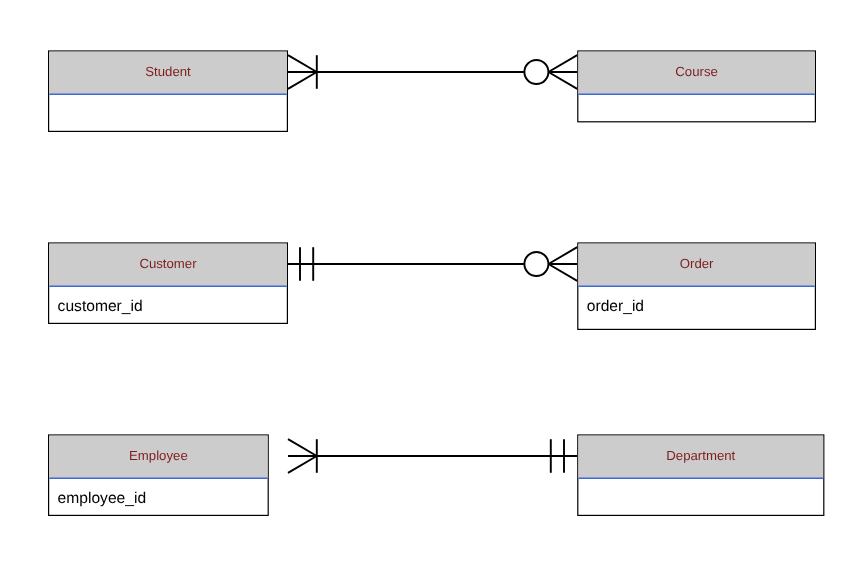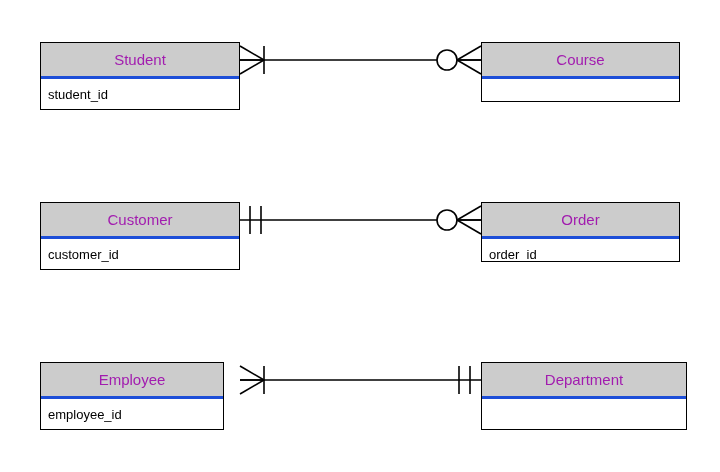--- a/index.html
+++ b/index.html
@@ -25,26 +25,26 @@
   .entity-box {
     position: absolute;
     box-sizing: border-box;
     border: 1px solid #000000;
     background: #ffffff;
   }
   .entity-header {
     box-sizing: border-box;
     height: 36px;
     background: #cccccc;
-    border-bottom: 3px solid #1d4ed8;
+    border-bottom: 1px solid #1d4ed8;
     display: flex;
     align-items: center;
     justify-content: center;
-    font-size: 15px;
-    color: #a21caf;
+    font-size: 11px;
+    color: #7f1d1d;
     line-height: 1;
   }
   .entity-attrs {
     box-sizing: border-box;
     height: 31px;
     display: flex;
     align-items: center;
     padding-left: 7px;
     font-size: 13px;
     color: #000000;
@@ -105,33 +105,32 @@
 
       <g>
         <line x1="459" y1="366" x2="459" y2="394" stroke="#000000" stroke-width="1.6"></line>
         <line x1="470" y1="366" x2="470" y2="394" stroke="#000000" stroke-width="1.6"></line>
       </g>
     </g>
   </svg>
 
   <div class="entity-box" style="left:40px; top:42px; width:200px; height:68px;">
     <div class="entity-header">Student</div>
-    <div class="entity-attrs">student_id</div>
   </div>
 
   <div class="entity-box" style="left:481px; top:42px; width:199px; height:60px;">
     <div class="entity-header">Course</div>
   </div>
 
   <div class="entity-box" style="left:40px; top:202px; width:200px; height:68px;">
     <div class="entity-header">Customer</div>
     <div class="entity-attrs">customer_id</div>
   </div>
 
-  <div class="entity-box" style="left:481px; top:202px; width:199px; height:60px;">
+  <div class="entity-box" style="left:481px; top:202px; width:199px; height:73px;">
     <div class="entity-header">Order</div>
     <div class="entity-attrs">order_id</div>
   </div>
 
   <div class="entity-box" style="left:40px; top:362px; width:184px; height:68px;">
     <div class="entity-header">Employee</div>
     <div class="entity-attrs">employee_id</div>
   </div>
 
   <div class="entity-box" style="left:481px; top:362px; width:206px; height:68px;">

